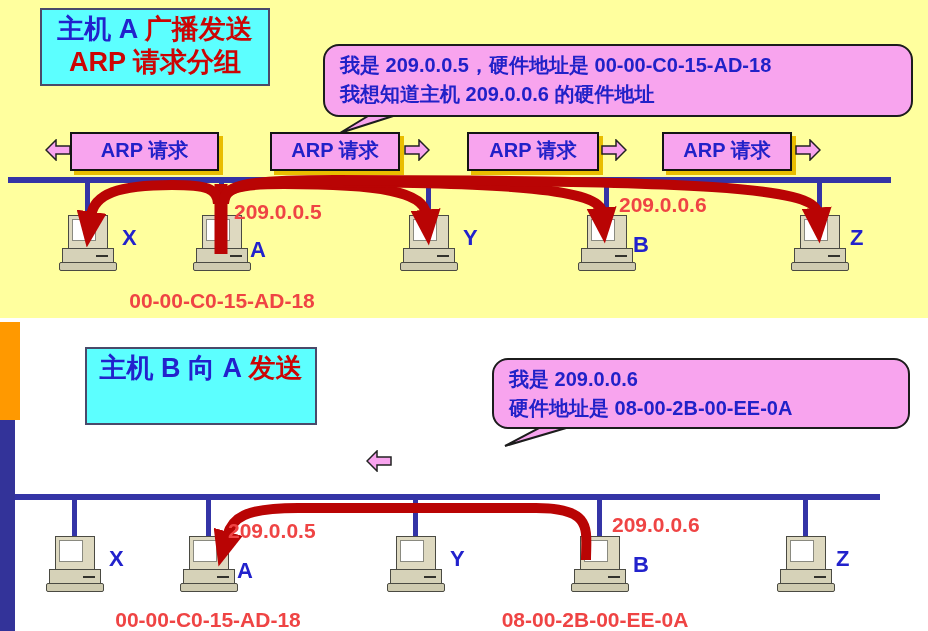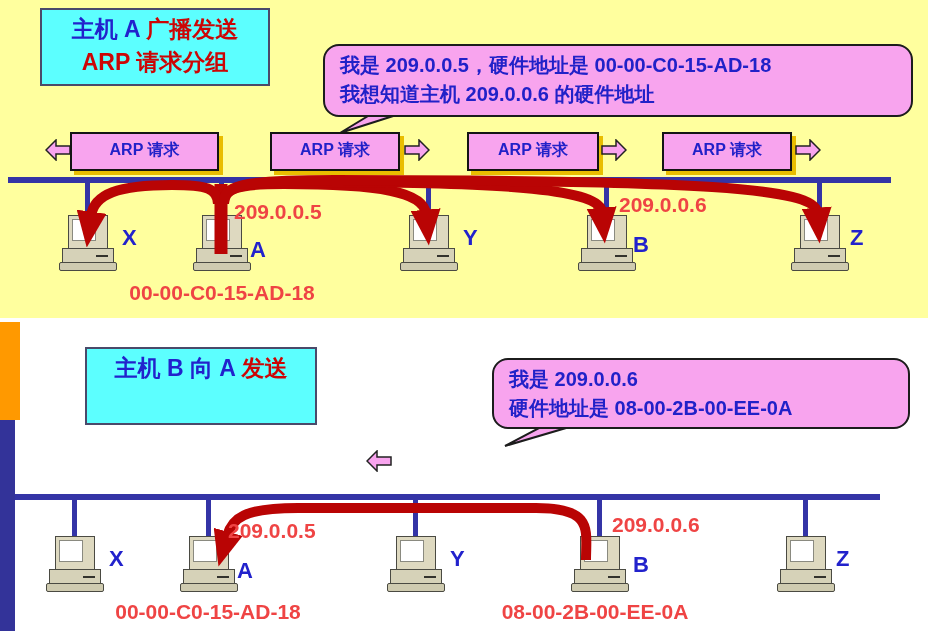--- a/index.html
+++ b/index.html
@@ -8,53 +8,53 @@
     font-family:"Liberation Sans","DejaVu Sans",sans-serif;
     font-weight:bold;
   }
   .abs{position:absolute;}
   
   #top-section{left:0;top:0;width:928px;height:318px;background:#FFFF9E;}
   #bottom-section{left:0;top:318px;width:928px;height:313px;background:#FFFFFF;}
   
   .title-box{
     background:#5CFFFF;border:2px solid #4a4a6a;text-align:center;
-    font-size:23px;line-height:33px;padding-top:3px;z-index:6;
+    font-size:27px;line-height:33px;padding-top:3px;z-index:6;
   }
   .t-red{color:#CC0505;}
   .t-blue{color:#2222CC;}
   
   .bubble{
     background:#F8A4EE;border:2px solid #1c1c1c;border-radius:16px;
     color:#2121C8;font-size:20px;line-height:29px;padding:5px 15px 0 15px;
     z-index:6;white-space:nowrap;
   }
   
   .pkt-box{
     background:#F8A4EE;border:2px solid #141414;color:#2121C8;
-    text-align:center;font-size:16px;line-height:32px;
+    text-align:center;font-size:20px;line-height:32px;
     box-shadow:4px 4px 0 #E9BD00;z-index:6;white-space:nowrap;
   }
   
   .bus,.drop{background:#3434A6;z-index:1;}
   
   .pc{width:58px;height:57px;z-index:2;}
   .pc .monitor{position:absolute;left:9px;top:0;width:38px;height:32px;
     background:#DED9C0;border:1px solid #4a4a42;}
   .pc .screen{position:absolute;left:3px;top:3px;width:22px;height:20px;
     background:#FFFFFF;border:1px solid #8a8a80;}
   .pc .unit{position:absolute;left:3px;top:33px;width:50px;height:13px;
     background:#D6D2B8;border:1px solid #4a4a42;}
   .pc .slot{position:absolute;right:5px;top:6px;width:12px;height:2px;background:#33332d;}
   .pc .base{position:absolute;left:0;top:47px;width:56px;height:7px;
     background:#CFCBB0;border:1px solid #4a4a42;border-radius:2px;}
   
   .host-label{color:#2222CC;font-size:22px;z-index:4;}
   .addr-label{color:#ef4444;font-size:21px;z-index:4;white-space:nowrap;}
-  .centered{text-align:center;}
+  .centered{text-align:center;margin-top:8px;}
   
   svg.overlay{position:absolute;left:0;top:0;z-index:3;pointer-events:none;}
   svg.open-arrow{position:absolute;z-index:6;}
   
   #orange-bar{left:0;top:4px;width:20px;height:98px;background:#FF9900;z-index:0;}
   #navy-bar{left:0;top:102px;width:15px;height:211px;background:#333399;z-index:0;}
 </style>
 </head>
 <body>
 

